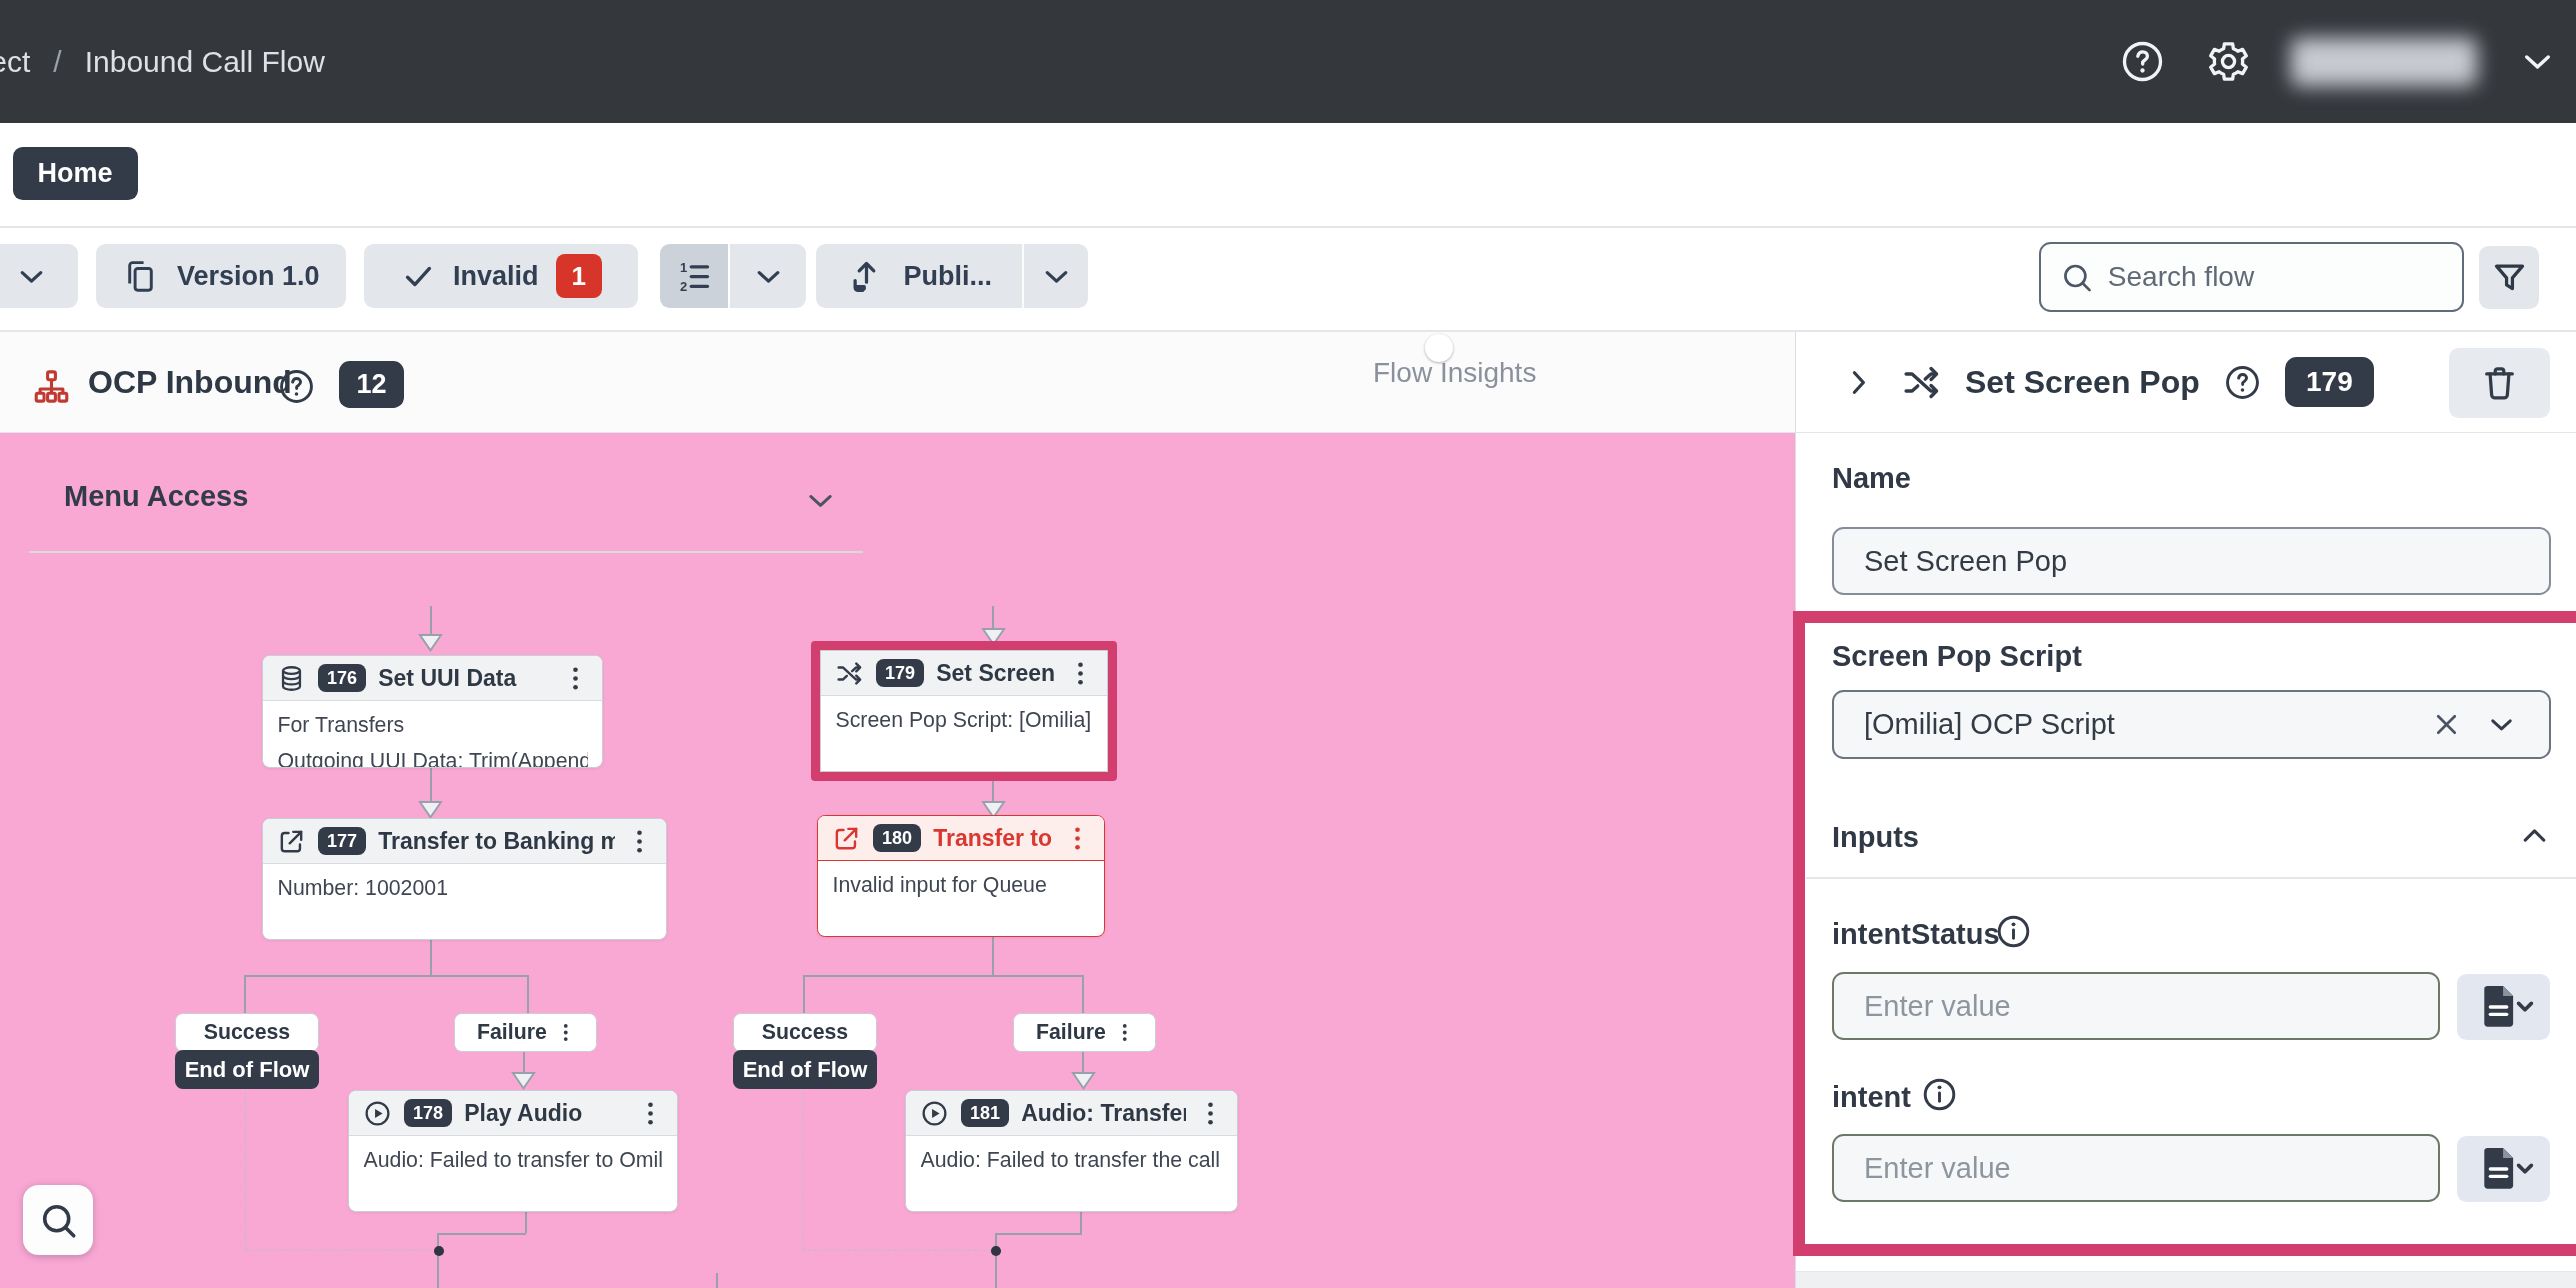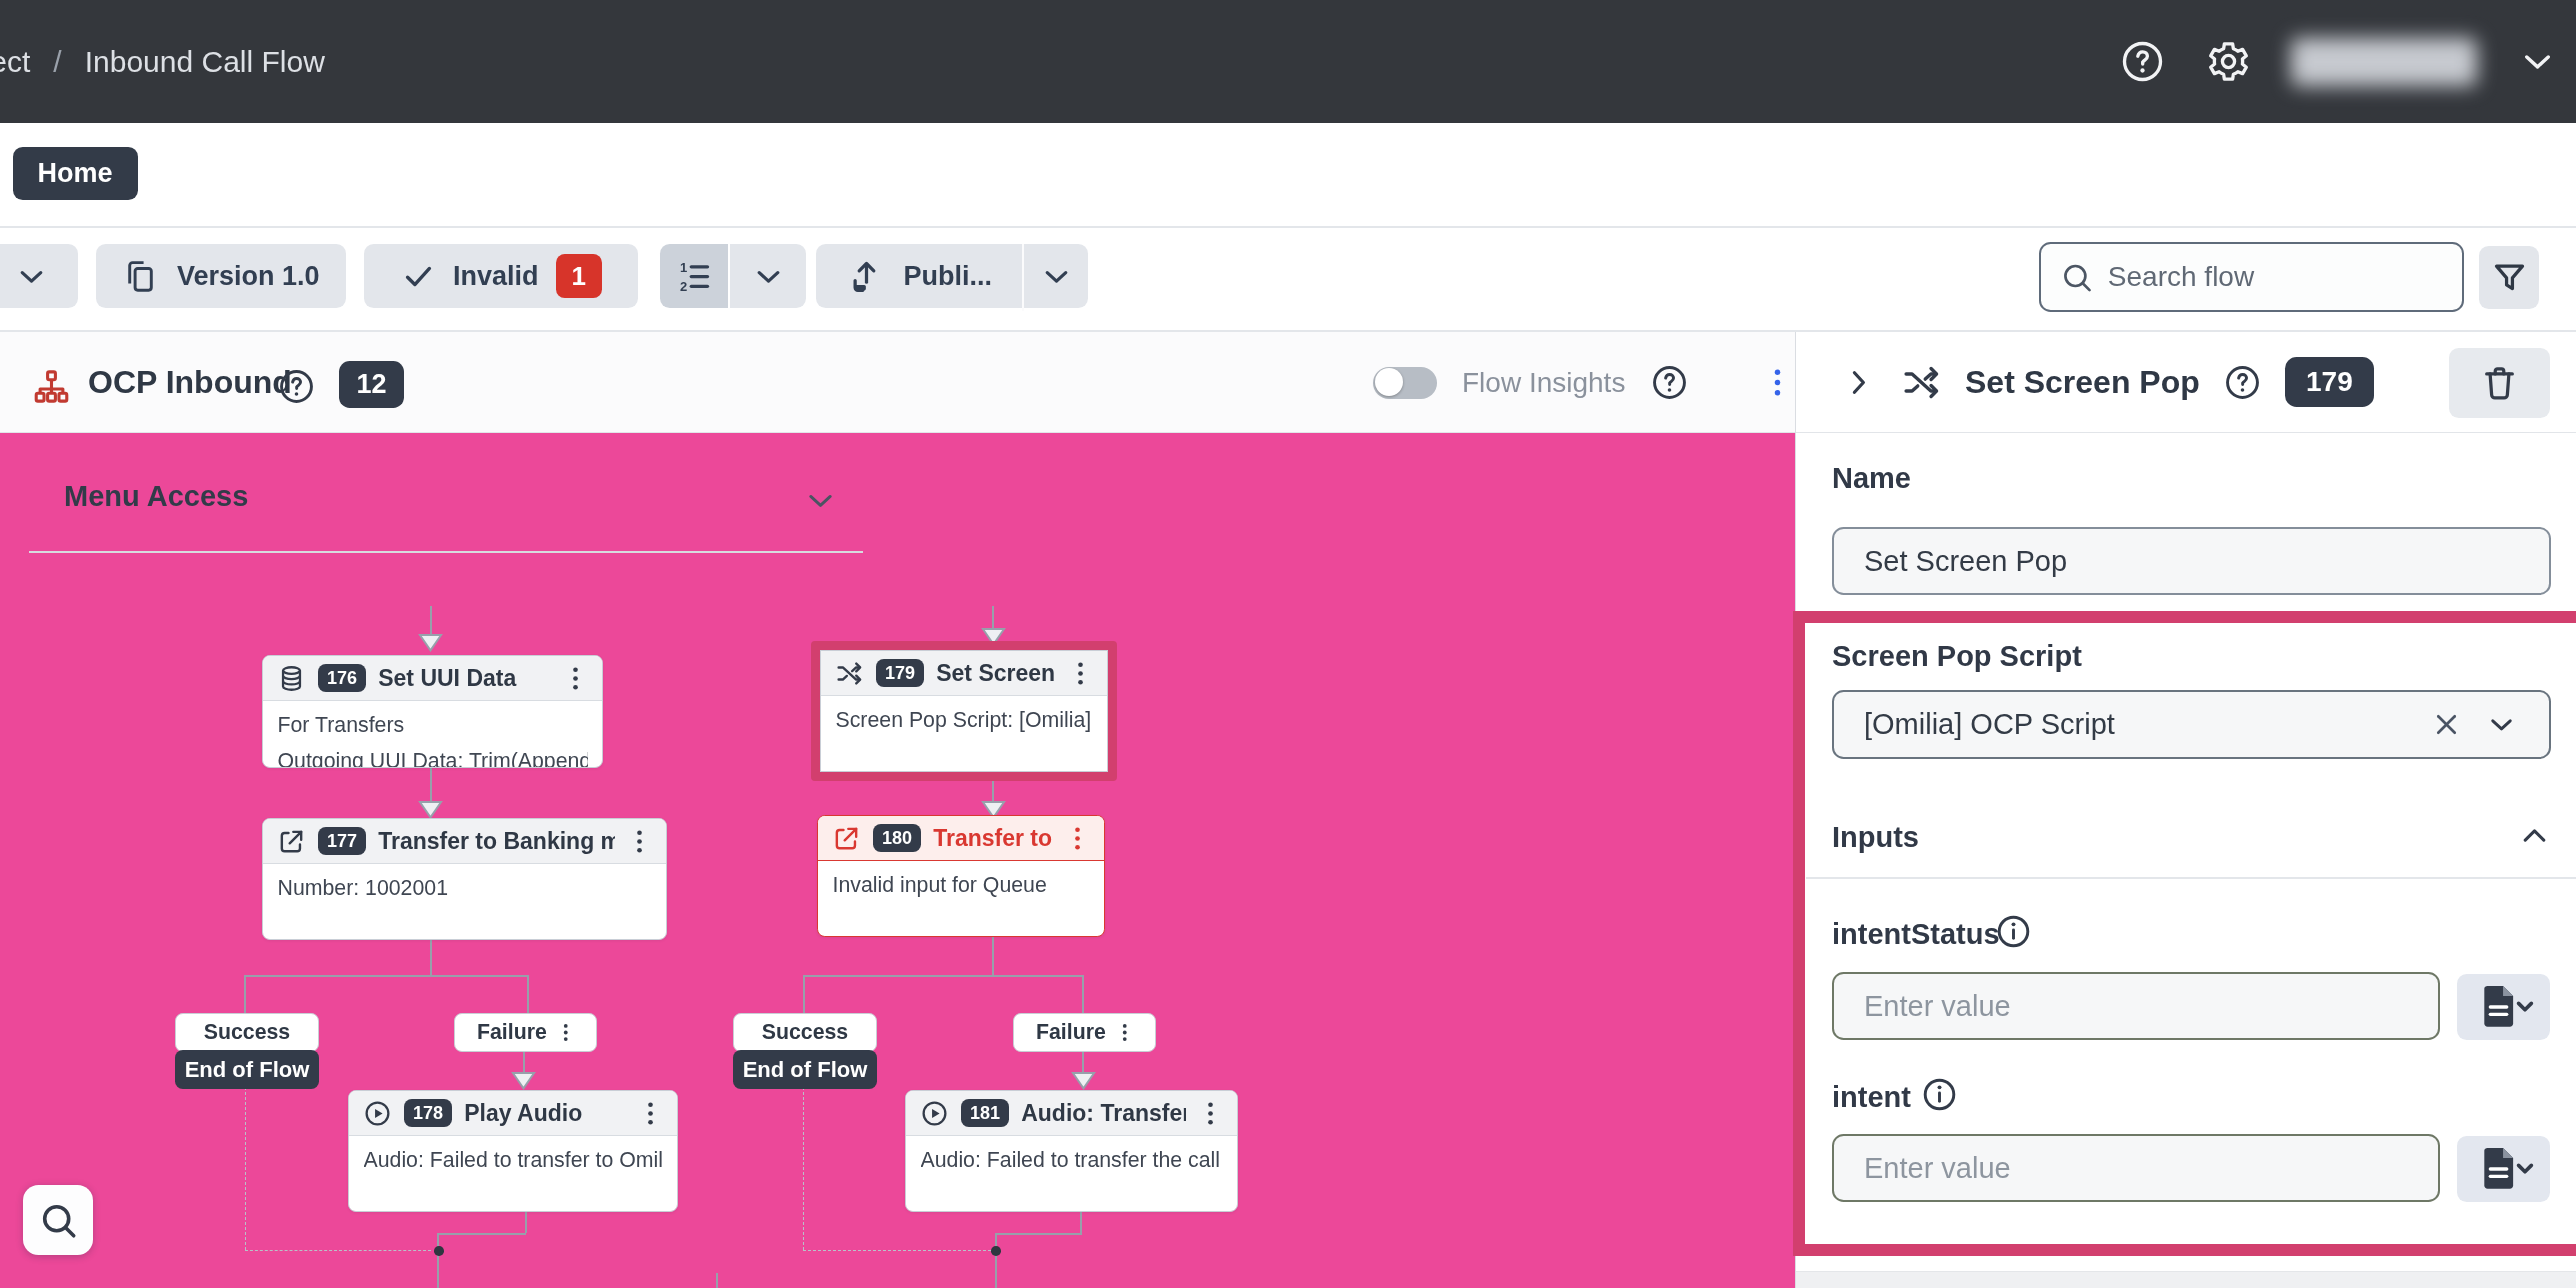--- a/index.html
+++ b/index.html
@@ -26,27 +26,27 @@
   .val-badge { background:#d7342a; color:#fff; border-radius:8.7px; font-size:26px; font-weight:bold; padding:6.8px 15.5px; }
   .group-sep { position:absolute; top:244px; width:1.9px; height:67px; background:#fbfbfc; }
   .search-box { position:absolute; left:2039px; top:242px; width:425px; height:70px; background:#fcfdfd; border:2.9px solid #5f6b7a; border-radius:11.6px; display:flex; align-items:center; padding:0 17.5px; gap:13.6px; }
   .search-box input { border:none; outline:none; background:transparent; font-size:28px; color:#3b424d; width:100%; font-family:inherit; }
   .search-box input::placeholder { color:#606975; }
 
   
   .canvas-hdr { position:absolute; left:0; top:332px; width:1795px; height:101px; background:#fbfbfc; border-bottom:1.9px solid #e2e5e9; }
   .flow-title { position:absolute; left:88px; top:0; height:101px; display:flex; align-items:center; font-size:32px; font-weight:bold; color:#2f3845; }
   .badge-dark { background:#333b49; color:#fff; border-radius:10.7px; font-weight:bold; display:inline-flex; align-items:center; justify-content:center; }
-  .insights { position:absolute; left:1373px; top:0; height:101px; display:flex; align-items:center; gap:25px; }
+  .insights { position:absolute; left:1373px; top:0; height:101px; display:flex; align-items:center; gap:25px;flex-direction:column; }
   .toggle { width:64px; height:32px; border-radius:16.5px; background:#b7bdc5; position:relative; cursor:pointer; }
   .toggle .knob { position:absolute; left:1.9px; top:1.9px; width:28px; height:28px; border-radius:50%; background:#ffffff; box-shadow:0 1px 2.9px rgba(0,0,0,.3); }
   .insights-label { font-size:28px; color:#8a919c; }
 
   
-  .canvas { position:absolute; left:0; top:433px; width:1795px; height:855px; background:#ec4899; overflow:hidden; }
+  .canvas { position:absolute; left:0; top:433px; width:1795px; height:855px; background:#f9a8d4; overflow:hidden; }
   .menu-access { position:absolute; left:64px; top:47px; font-size:29px; font-weight:bold; color:#323b49; }
   .ma-divider { position:absolute; left:29px; top:118px; width:834px; height:1.9px; background:#d7dbe0; }
 
   .line-v { position:absolute; width:1.9px; background:#97a0ab; }
   .line-h { position:absolute; height:1.9px; background:#97a0ab; }
   .dash-v { position:absolute; width:0; border-left:1.9px dashed #b9c0c8; }
   .dash-h { position:absolute; height:0; border-top:1.9px dashed #b9c0c8; }
   .jdot { position:absolute; width:9.7px; height:9.7px; border-radius:50%; background:#2f3640; }
   .arrowhead { position:absolute; width:25px; height:19.4px; }
 

